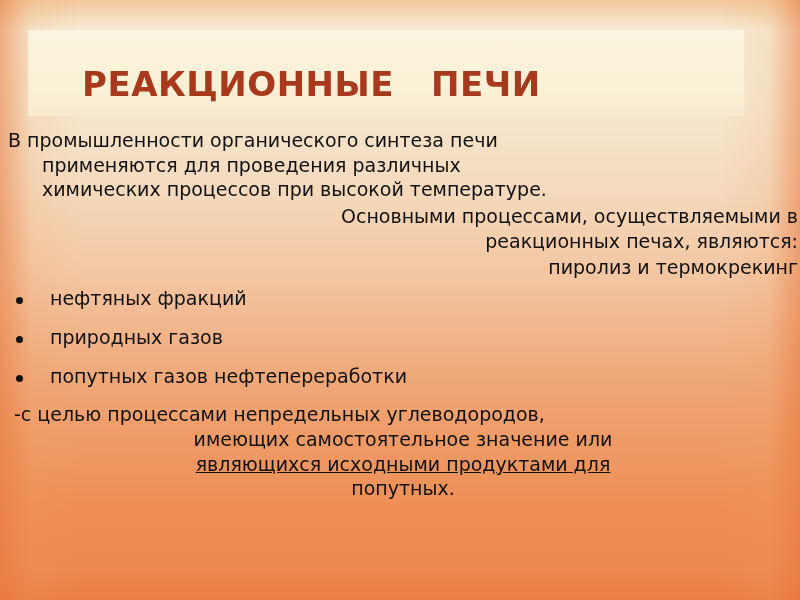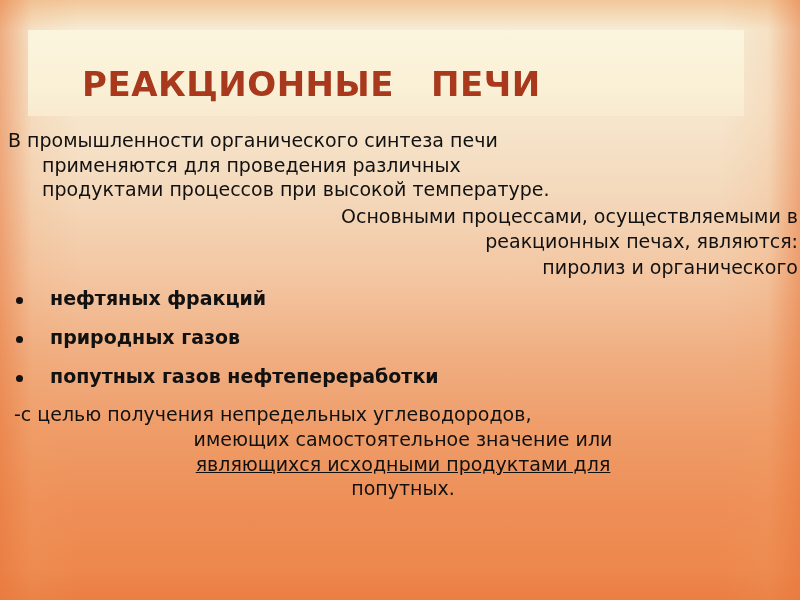--- a/index.html
+++ b/index.html
@@ -119,21 +119,20 @@
 
   ul.bullets {
     list-style: none;
     margin: 6px 0 0 0;
     padding: 0;
   }
   ul.bullets li {
     position: relative;
     padding-left: 42px;
     margin-bottom: 14px;
-    font-weight: bold;
   }
   ul.bullets li .dot {
     position: absolute;
     left: 8px;
     top: 11px;
     width: 7px;
     height: 7px;
     background: #111;
     border-radius: 50%;
   }
@@ -156,47 +155,47 @@
 
     <div class="title-panel">
       <div class="title-text">РЕАКЦИОННЫЕ   ПЕЧИ</div>
     </div>
 
     <div class="body-block">
 
       <p class="para p1">
         <span>В  промышленности органического синтеза печи</span>
         <span class="cont">применяются для проведения различных</span>
-        <span class="cont">продуктами процессов при высокой температуре.</span>
+        <span class="cont">химических процессов при высокой температуре.</span>
       </p>
 
       <p class="para p2">
         <span> Основными процессами, осуществляемыми в</span>
         <span class="cont">реакционных печах, являются:</span>
       </p>
 
-      <p class="para center-line">пиролиз и органического</p>
+      <p class="para center-line">пиролиз и термокрекинг</p>
 
       <ul class="bullets">
         <li>
           <span class="dot"></span>
           <span>нефтяных фракций</span>
         </li>
         <li>
           <span class="dot"></span>
           <span>природных газов</span>
         </li>
         <li>
           <span class="dot"></span>
           <span>попутных газов нефтепереработки</span>
         </li>
       </ul>
 
       <p class="para tail">
-        <span class="l1"> -с целью получения непредельных углеводородов,</span>
+        <span class="l1"> -с целью процессами непредельных углеводородов,</span>
         <span class="l2">имеющих самостоятельное значение или</span>
         <span class="l3">являющихся исходными продуктами для</span>
         <span class="l4">попутных.</span>
       </p>
 
     </div>
   </div>
 </div>
 
 </body></html>

